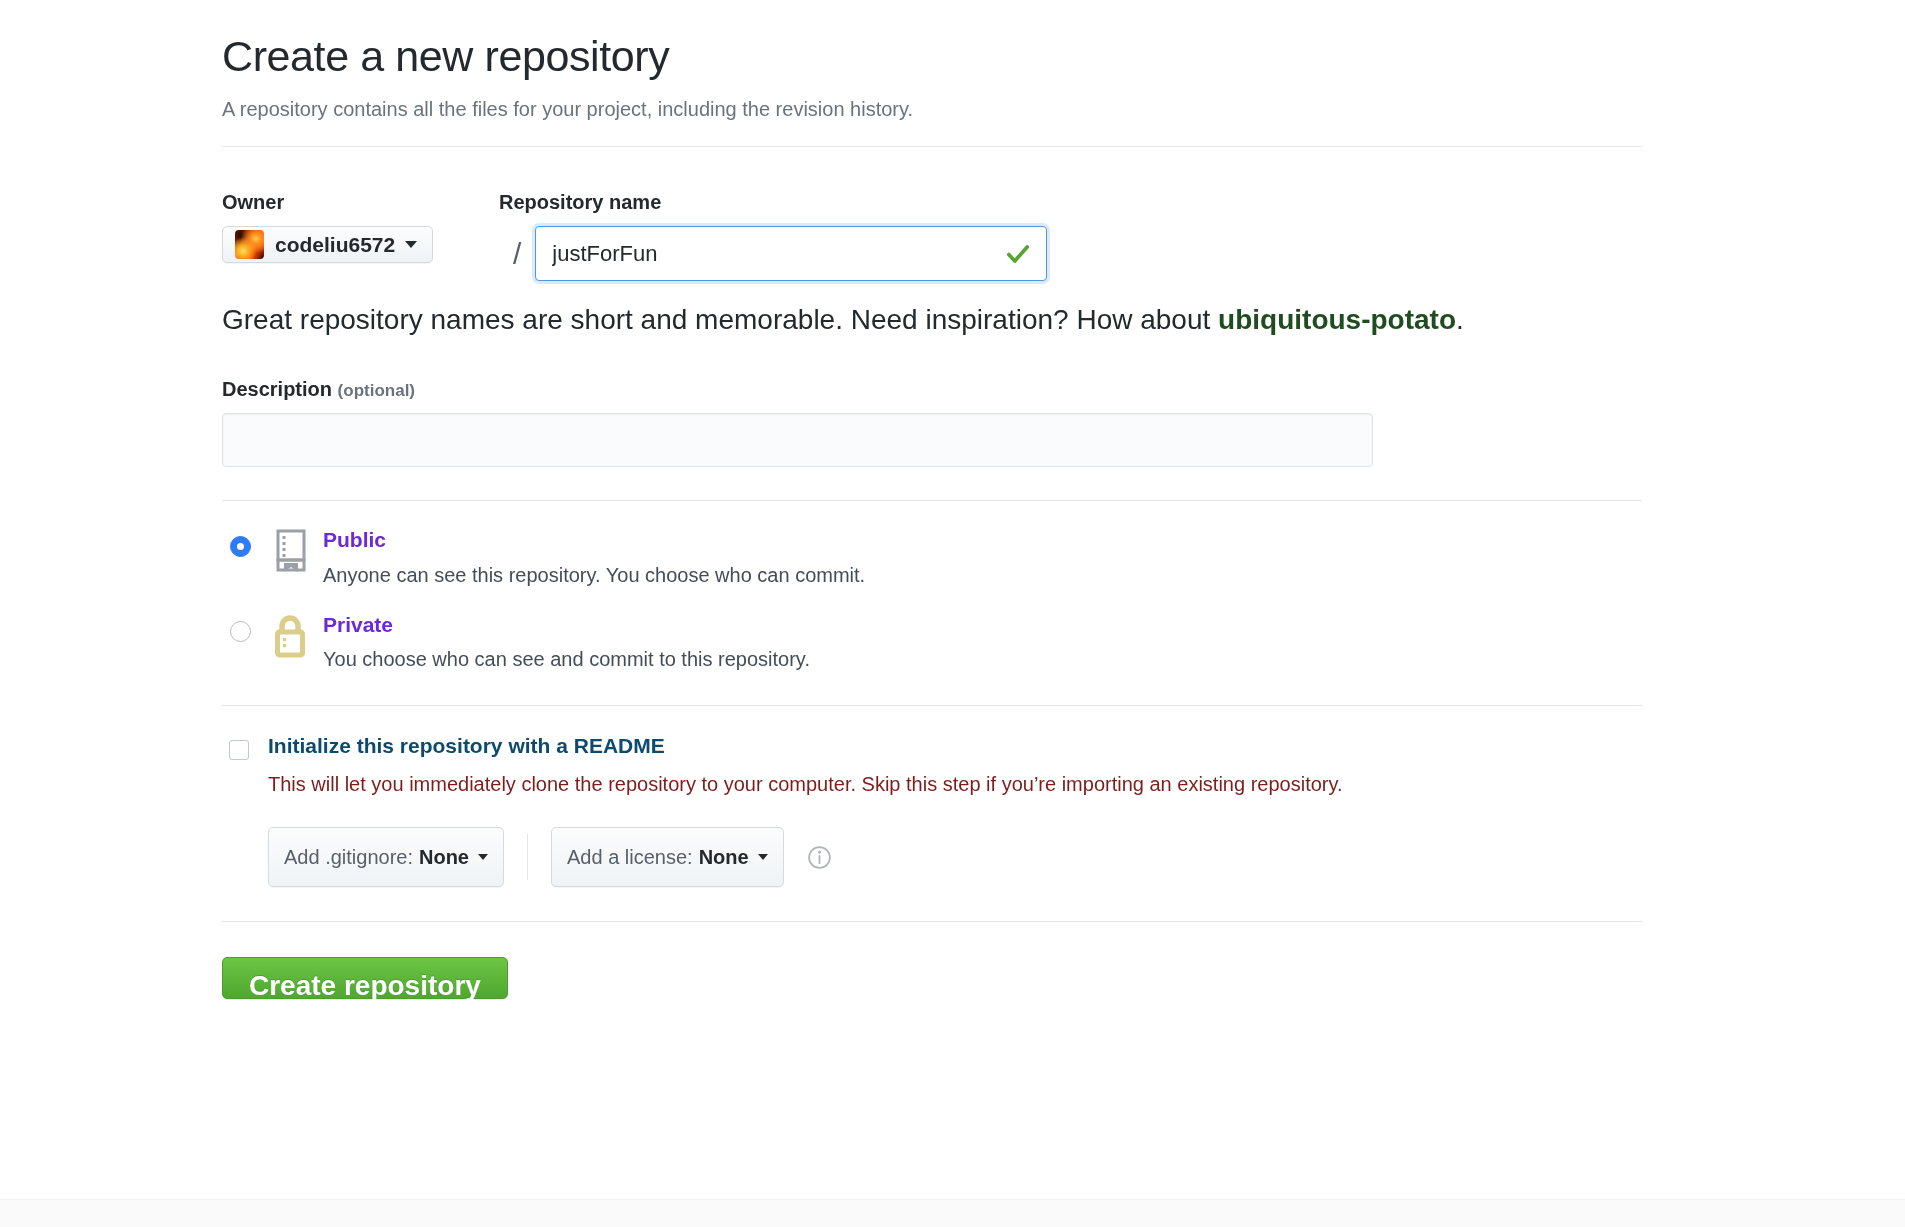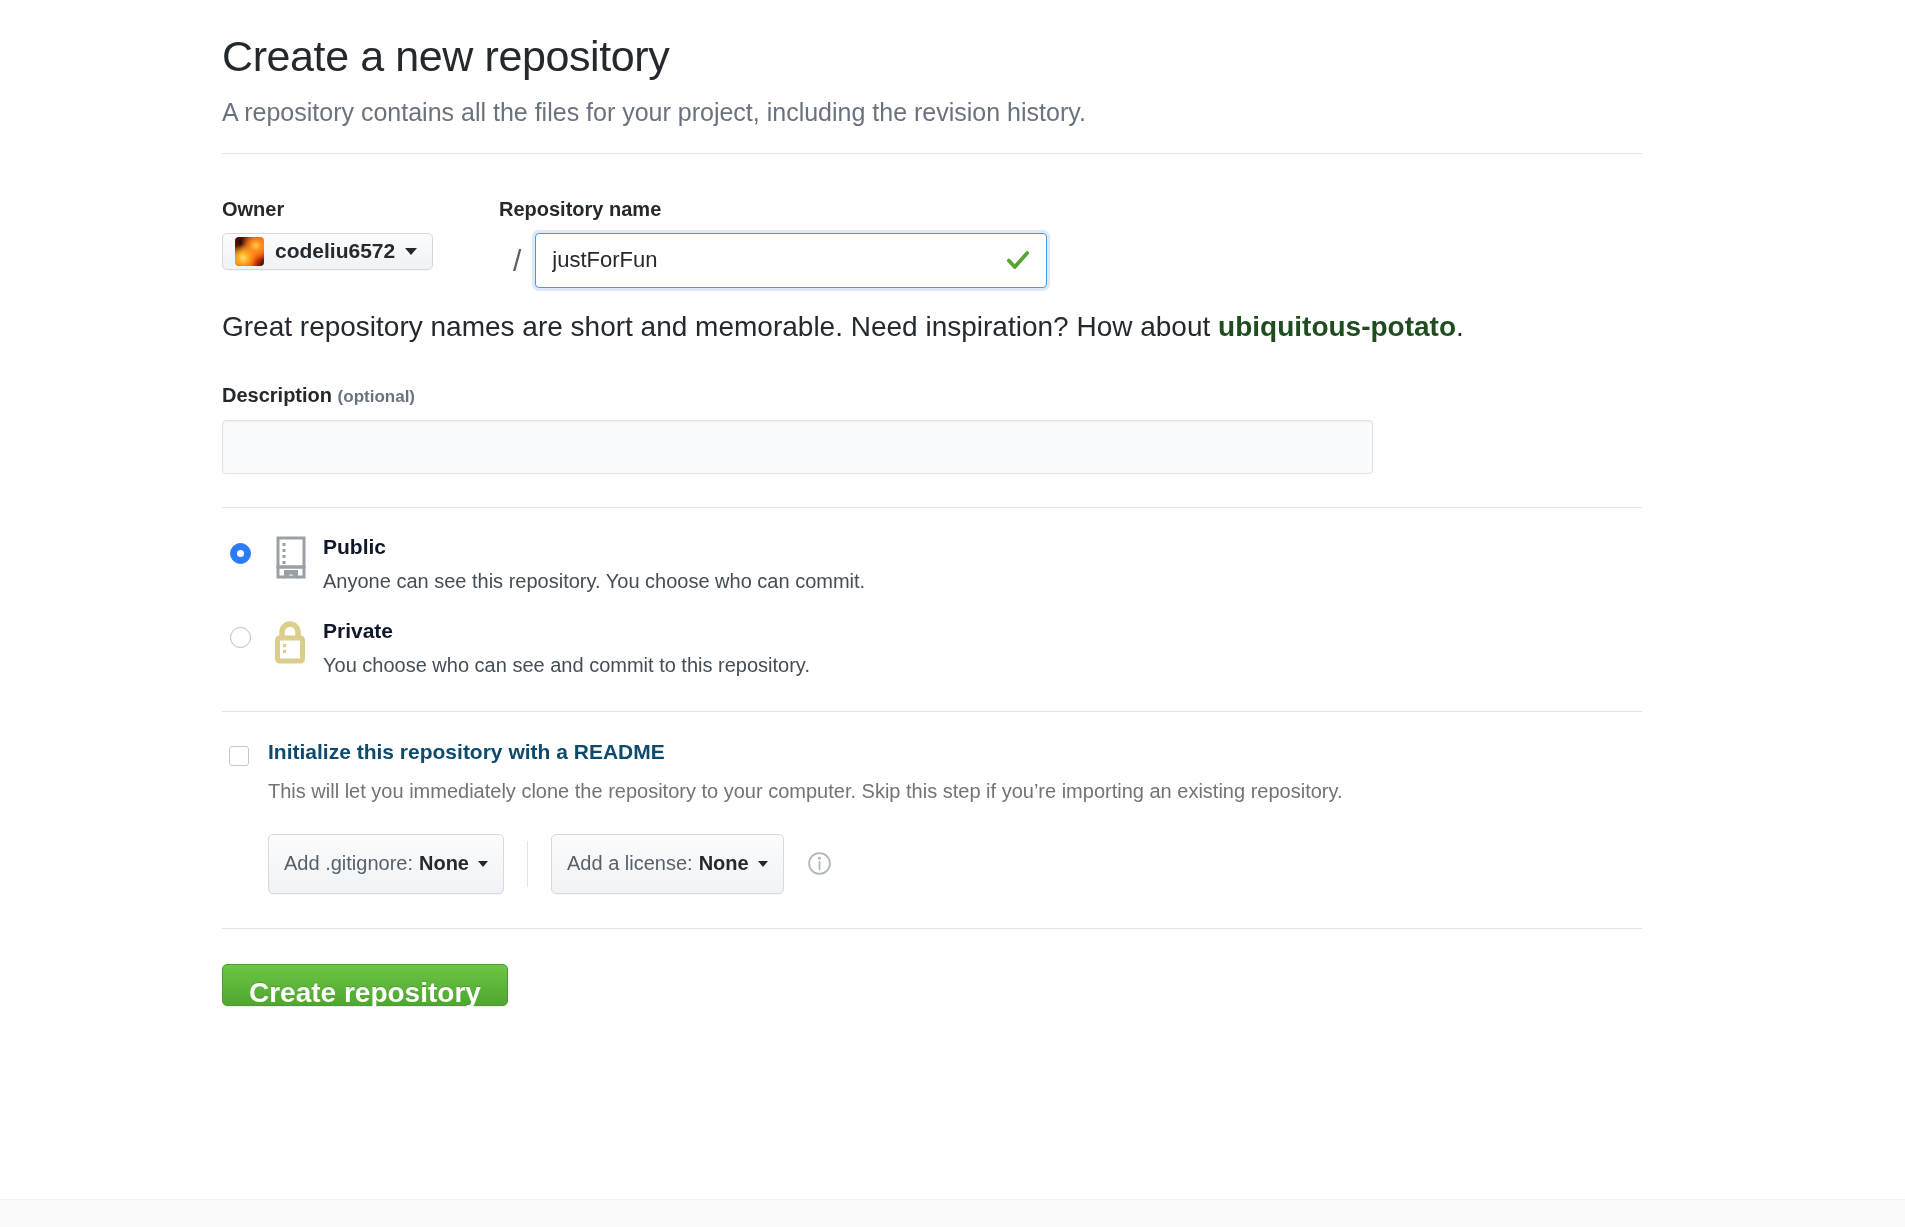--- a/index.html
+++ b/index.html
@@ -37,21 +37,21 @@
   h1.page-title {
     margin: 0;
     font-size: 43px;
     font-weight: 400;
     line-height: 1.05;
     letter-spacing: -0.4px;
     color: #24292e;
   }
   .page-subtitle {
     margin: 17px 0 0 0;
-    font-size: 25px;
+    font-size: 20px;
     font-weight: 400;
     color: #6a737d;
     line-height: 1.3;
   }
   .rule {
     height: 1px;
     background: #e1e4e8;
     margin: 24px 0 0 0;
     border: 0;
   }
@@ -202,21 +202,21 @@
   }
   .radio.unchecked {
     background: #fff;
     border: 1.5px solid #b7bdc3;
   }
   .opt-icon { flex: 0 0 auto; width: 40px; margin: 2px 12px 0 0; }
   .opt-body { flex: 1; }
   .opt-title {
     font-size: 21px;
     font-weight: 700;
-    color: #0f172a;
+    color: #6d28d9;
     line-height: 1.25;
     display: block;
   }
   .opt-desc {
     font-size: 20px;
     color: #444d56;
     margin-top: 8px;
     line-height: 1.3;
     display: block;
   }
@@ -235,21 +235,21 @@
   .readme-body { flex: 1; }
   .readme-title {
     font-size: 21px;
     font-weight: 700;
     color: #0c4a6e;
     display: block;
     line-height: 1.2;
   }
   .readme-desc {
     font-size: 20px;
-    color: #737373;
+    color: #7f1d1d;
     display: block;
     margin-top: 12px;
     line-height: 1.47;
     max-width: 1075px;
   }
 
   
   .selects-row {
     display: flex;
     align-items: center;

